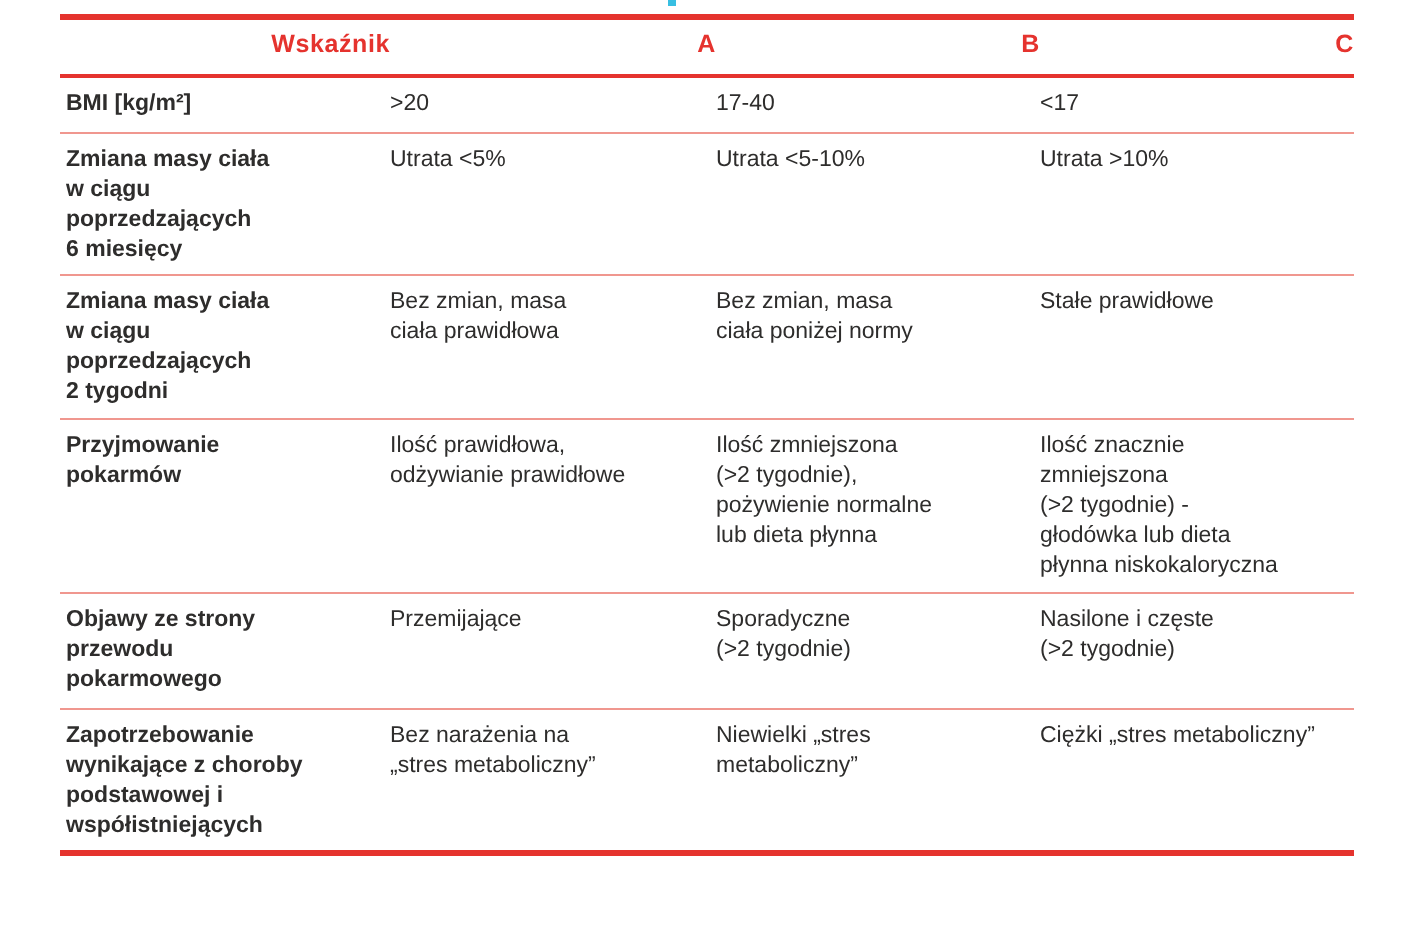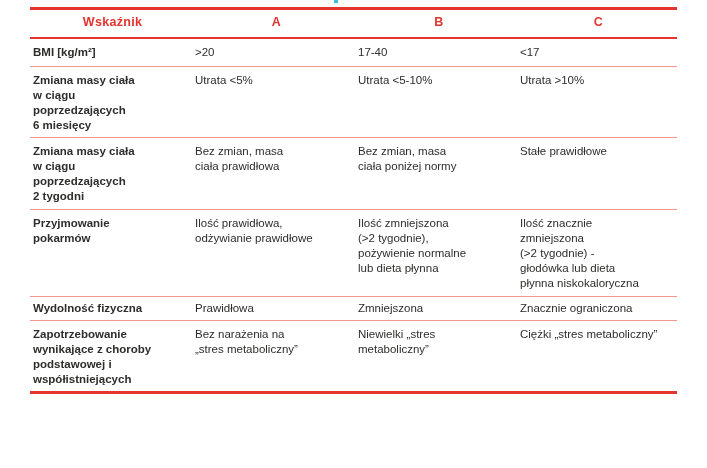--- a/index.html
+++ b/index.html
@@ -39,21 +39,21 @@
   table.assessment { border-top: 3px solid var(--accent-red); }
   col.c-label { width: 165px; }
   col.c-a { width: 163px; }
   col.c-b { width: 162px; }
   col.c-c { width: 157px; }
 
   thead th {
     color: var(--accent-red);
     font-size: 12.5px;
     font-weight: bold;
-    text-align: center;
+    text-align: right;
     letter-spacing: 0.3px;
     height: 29px;
     vertical-align: middle;
     padding-bottom: 2px;
     border-bottom: 2px solid var(--accent-red);
     box-shadow: 0 1px 0 var(--rule-shadow);
   }
   tbody td {
     vertical-align: top;
     font-size: 11.5px;
@@ -133,25 +133,29 @@
         <td>Ilość zmniejszona
 (&gt;2 tygodnie),
 pożywienie normalne
 lub dieta płynna</td>
         <td>Ilość znacznie
 zmniejszona
 (&gt;2 tygodnie) -
 głodówka lub dieta
 płynna niskokaloryczna</td>
       </tr>
-      <tr class="r-fitness">
-        <td class="label">Wydolność fizyczna</td>
-        <td>Prawidłowa</td>
-        <td>Zmniejszona</td>
-        <td>Znacznie ograniczona</td>
+      <tr class="r-gi">
+        <td class="label">Objawy ze strony
+przewodu
+pokarmowego</td>
+        <td>Przemijające</td>
+        <td>Sporadyczne
+(&gt;2 tygodnie)</td>
+        <td>Nasilone i częste
+(&gt;2 tygodnie)</td>
       </tr>
       <tr class="r-stress">
         <td class="label">Zapotrzebowanie
 wynikające z choroby
 podstawowej i
 współistniejących</td>
         <td>Bez narażenia na
 „stres metaboliczny”</td>
         <td>Niewielki „stres
 metaboliczny”</td>

